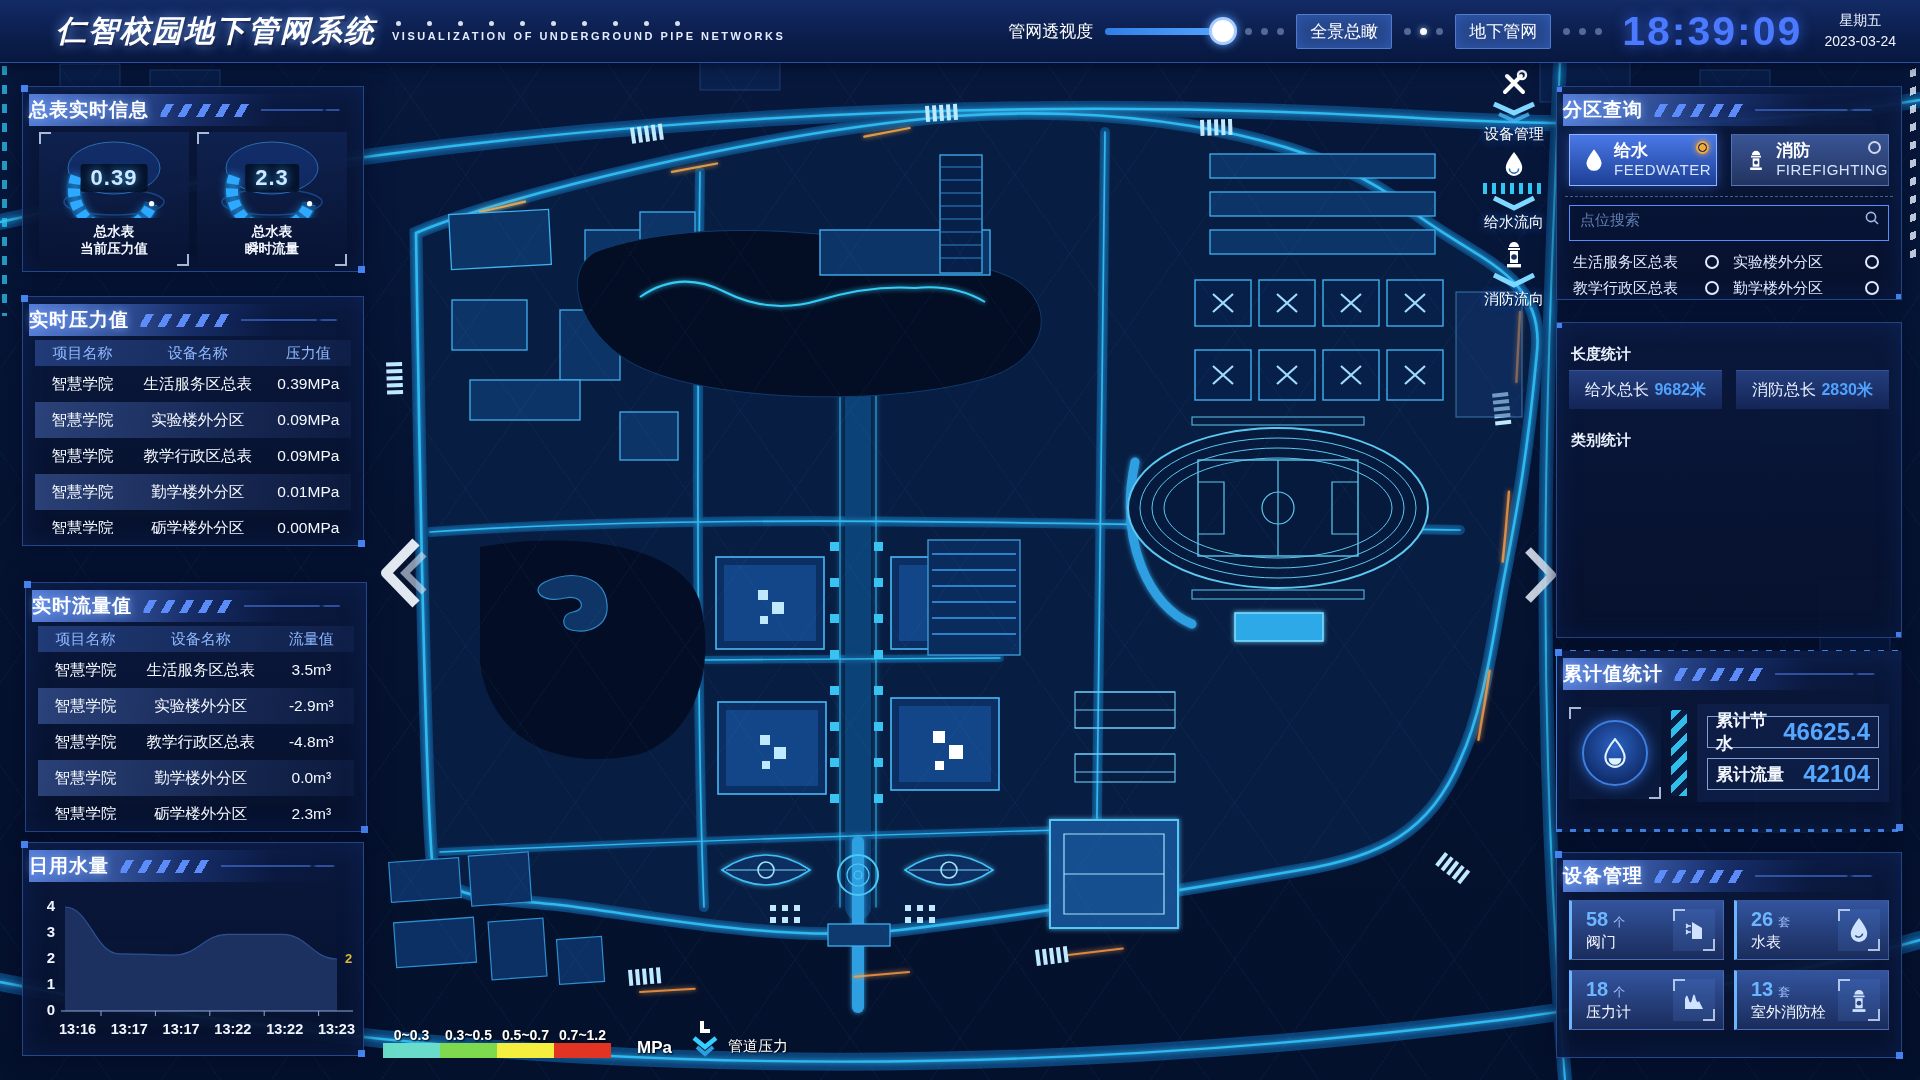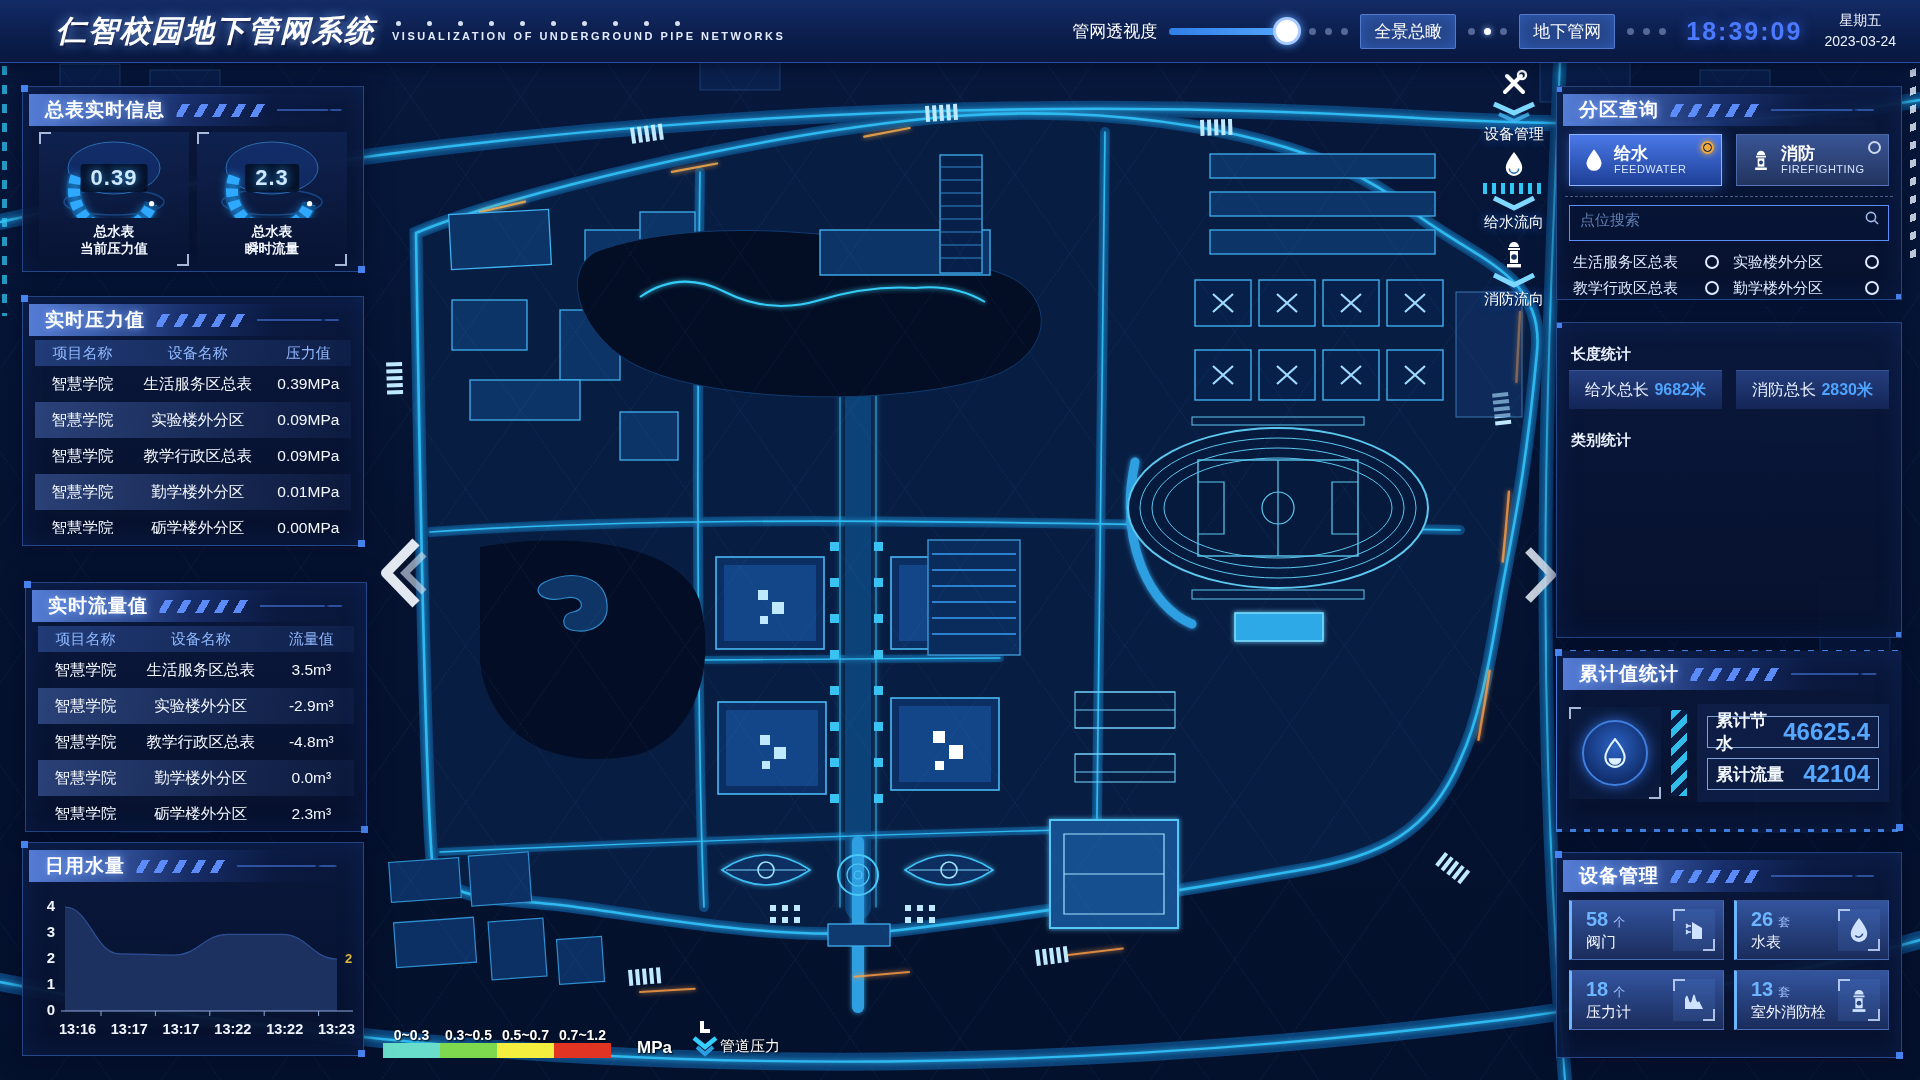--- a/index.html
+++ b/index.html
@@ -33,33 +33,33 @@
   .sl-label{font-size:17px;}
   .sl-track{width:128px;height:7px;border-radius:4px;background:#15315f;position:relative;}
   .sl-fill{width:94%;height:100%;border-radius:4px;background:linear-gradient(90deg,#2f7fe8,#55a6ff);}
   .sl-knob{position:absolute;right:-4px;top:50%;transform:translateY(-50%);width:22px;height:22px;border-radius:50%;
        background:#fff;border:3px solid #a9cbff;box-shadow:0 0 10px #58a0ff;}
   .dots{display:flex;gap:9px;align-items:center;}
   .dots i{width:7px;height:7px;border-radius:50%;background:rgba(170,195,240,.45);}
   .dots i.on{background:#fff;box-shadow:0 0 6px #9cc4ff;}
   .hbtn{padding:5px 13px;font-size:17px;color:#fff;background:rgba(47,84,160,.75);cursor:pointer;
        border:1px solid rgba(120,165,255,.55);border-radius:2px;box-shadow:inset 0 0 14px rgba(70,130,255,.35);}
-  .htime{font-size:25px;font-weight:bold;color:#4b79ff;letter-spacing:2px;margin-left:8px;
+  .htime{font-size:41px;font-weight:bold;color:#4b79ff;letter-spacing:2px;margin-left:8px;
        text-shadow:0 0 14px rgba(70,120,255,.65);}
   .hdate{text-align:center;font-size:14px;color:#eef3ff;line-height:1.5;margin:0 6px 0 10px;}
 
   
   .panel{position:absolute;z-index:10;box-sizing:border-box;padding:0 12px;
        background:linear-gradient(180deg,rgba(10,24,60,.94),rgba(7,17,45,.94));
        border:1px solid rgba(70,130,230,.45);
        box-shadow:0 0 20px rgba(0,8,35,.65),inset 0 0 26px rgba(25,65,150,.25);}
   .panel::before,.panel::after{content:"";position:absolute;width:7px;height:7px;background:#4d8dff;opacity:.9;}
   .panel::before{left:-2px;top:-2px;}
   .panel::after{right:-2px;bottom:-2px;}
-  .ph{height:32px;display:flex;align-items:center;gap:12px;margin:7px -6px 4px;padding-left:16px;
+  .ph{height:32px;display:flex;align-items:center;gap:12px;margin:7px -6px 4px;padding-left:0;
        background:linear-gradient(90deg,rgba(98,142,240,.85),rgba(45,80,175,.4) 48%,rgba(22,42,105,.12) 75%,transparent);}
   .ph-t{font-size:19px;font-weight:bold;letter-spacing:1px;white-space:nowrap;
        text-shadow:0 0 9px rgba(130,175,255,.95);}
   .slash{width:88px;height:13px;flex:none;opacity:.95;transform:skewX(-6deg);
        background:repeating-linear-gradient(115deg,transparent 0 4px,#5f90ff 4px 11px,transparent 11px 17px);}
   .ph-line{flex:1;height:2px;margin-right:6px;opacity:.65;
        background:linear-gradient(90deg,#3f6fd0 0 68%,transparent 70%,#3f6fd0 74%,#3f6fd0 86%,transparent 88%);}
 
   
   .gauges{display:flex;justify-content:space-around;margin-top:6px;}
@@ -88,21 +88,21 @@
   .dwx{position:absolute;left:36px;top:178px;width:296px;display:flex;justify-content:space-between;
        font-size:14.5px;font-weight:bold;color:#f0f5ff;}
   .dwsvg{position:absolute;left:38px;top:56px;}
 
   
   .tabs{display:flex;gap:14px;margin-top:8px;}
   .tab{flex:1;height:52px;position:relative;display:flex;align-items:center;gap:10px;padding-left:14px;cursor:pointer;
        background:linear-gradient(180deg,#3a5596,#22345f);border:1px solid rgba(110,150,230,.5);box-sizing:border-box;}
   .tab.sel{background:linear-gradient(180deg,#4a79e8,#1d3f96);border-color:#8fb3ff;box-shadow:0 0 12px rgba(70,130,255,.5);}
   .tab-t{font-size:17px;font-weight:bold;line-height:1.1;}
-  .tab-s{font-size:11px;color:#d6e4ff;letter-spacing:.5px;}
+  .tab-s{font-size:15px;color:#d6e4ff;letter-spacing:.5px;}
   .radio{position:absolute;right:7px;top:6px;width:13px;height:13px;border-radius:50%;border:2px solid #cfd9ec;box-sizing:border-box;}
   .radio.on{border-color:#f2a93b;background:radial-gradient(circle,#f2a93b 0 3px,#27324f 3.5px);box-shadow:0 0 6px #f2a93b;}
   .zq-div{border-top:1px dashed rgba(150,180,240,.45);margin:10px -4px 8px;}
   .search{display:flex;align-items:flex-start;height:26px;border:1px solid #5b8dff;background:rgba(8,20,52,.8);padding:4px 8px;}
   .search input{flex:1;background:transparent;border:none;outline:none;color:#dce8ff;font-size:15px;font-family:inherit;}
   .search input::placeholder{color:#5f7db0;}
   .pt-list{height:70px;overflow:hidden;margin-top:8px;}
   .pt-row{display:flex;height:26px;align-items:center;font-size:15px;color:#dfeaff;}
   .pt{flex:1;display:flex;align-items:center;justify-content:space-between;padding:0 10px 0 4px;cursor:pointer;}
   .pt b{font-weight:normal;}
@@ -149,21 +149,21 @@
   .chev{display:block;margin:0 auto;}
   .mstripe{width:62px;height:11px;margin:2px auto;opacity:.95;
        background:repeating-linear-gradient(90deg,#35d0ff 0 4px,transparent 4px 9px);}
   .arrow{position:absolute;z-index:8;cursor:pointer;}
   .legend{position:absolute;left:383px;top:1018px;z-index:8;display:flex;align-items:flex-end;gap:0;}
   .lg-labels{display:flex;}
   .lg-labels span{width:57px;text-align:center;font-size:14px;font-weight:bold;text-shadow:1px 1px 2px #000;}
   .lg-bar{display:flex;width:228px;height:15px;}
   .lg-swatch{flex:1;}
   .lg-unit{font-size:17px;font-weight:bold;margin:0 18px 0 26px;text-shadow:1px 1px 2px #000;}
-  .lg-pres{display:flex;align-items:flex-end;}
+  .lg-pres{display:flex;align-items:flex-end;gap:8px;}
   .lg-pres .tl{font-size:15px;margin-bottom:2px;text-shadow:1px 1px 2px #000;}
 </style>
 </head>
 <body>
 
 <div class="map">
 <svg viewBox="0 0 1920 1018" width="1920" height="1018">
   <defs>
     <filter id="glow" x="-40%" y="-40%" width="180%" height="180%">
       <feGaussianBlur stdDeviation="2.6" result="b"></feGaussianBlur>

